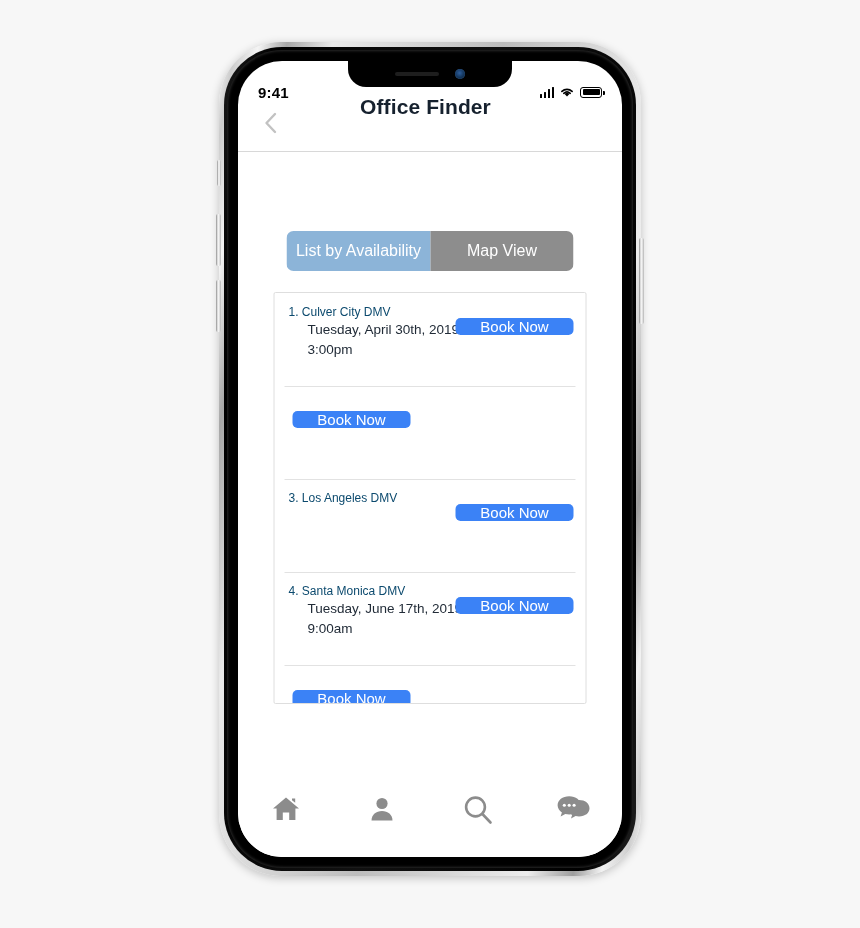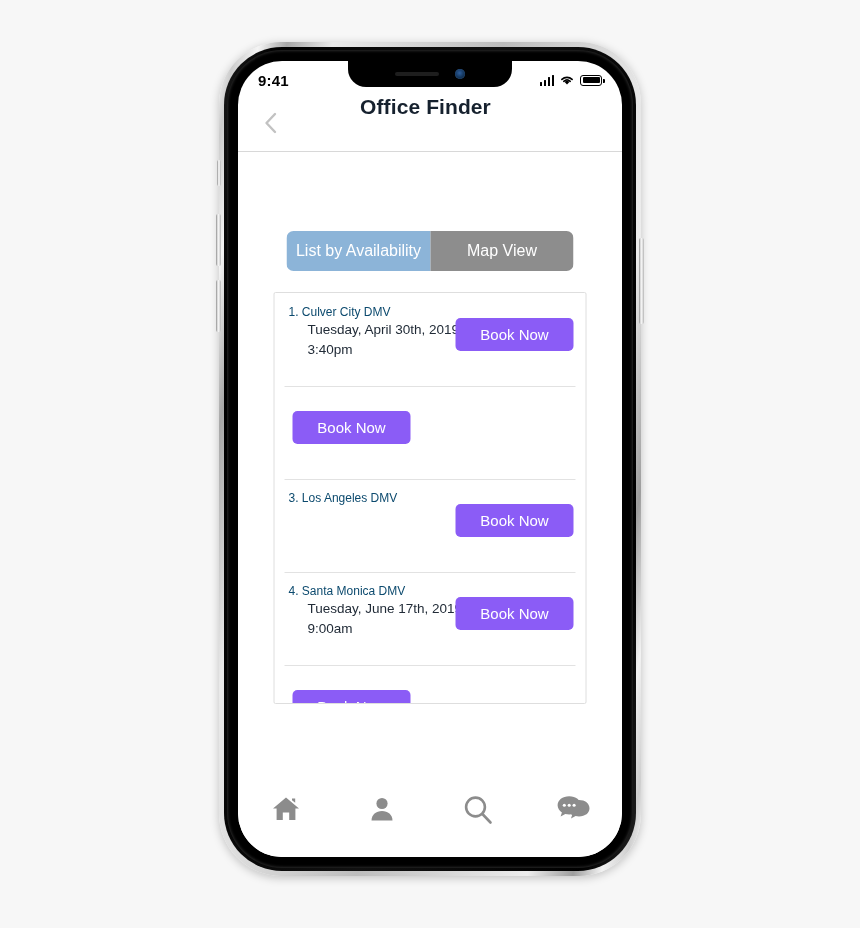--- a/index.html
+++ b/index.html
@@ -97,21 +97,21 @@
   #front-camera {
     width: 10px; height: 10px;
     border-radius: 50%;
     background: radial-gradient(circle at 45% 40%, #2e5f9e 0%, #123358 55%, #06121f 100%);
     box-shadow: inset 0 0 1px #4d84c6;
   }
 
   
   #status-bar {
     position: absolute;
-    top: 0; left: 0; right: 0;
+    top: 12px; left: 0; right: 0;
     height: 34px;
     display: flex;
     align-items: center;
     justify-content: space-between;
     padding: 0 20px;
     z-index: 30;
     color: #000;
   }
   #status-time {
     font-size: 15px;
@@ -253,22 +253,22 @@
     font-size: 13.5px;
     color: #222c38;
     line-height: 1.45;
     white-space: nowrap;
   }
   .book-button {
     flex: 0 0 auto;
     margin-top: 13px;
     margin-left: 4px;
     width: 118px;
-    height: 33px;
-    background: #8b5cf6;
+    height: 17px;
+    background: #3b82f6;
     color: #fff;
     border: none;
     border-radius: 5px;
     font-family: "Liberation Sans", sans-serif;
     font-size: 15px;
     cursor: pointer;
     display: flex;
     align-items: center;
     justify-content: center;
   }
@@ -351,21 +351,21 @@
     <div id="office-list-card">
 
       <div class="office-row">
         <div class="office-info">
           <div class="office-title">
             <span>1.</span>
             <span>Culver City DMV</span>
           </div>
           <div class="office-meta">
             <div class="office-date">Tuesday, April 30th, 2019</div>
-            <div class="office-time">3:40pm</div>
+            <div class="office-time">3:00pm</div>
           </div>
         </div>
         <button class="book-button">Book Now</button>
       </div>
 
       <div class="office-row">
         <button class="book-button">Book Now</button>
       </div>
 
       <div class="office-row">

